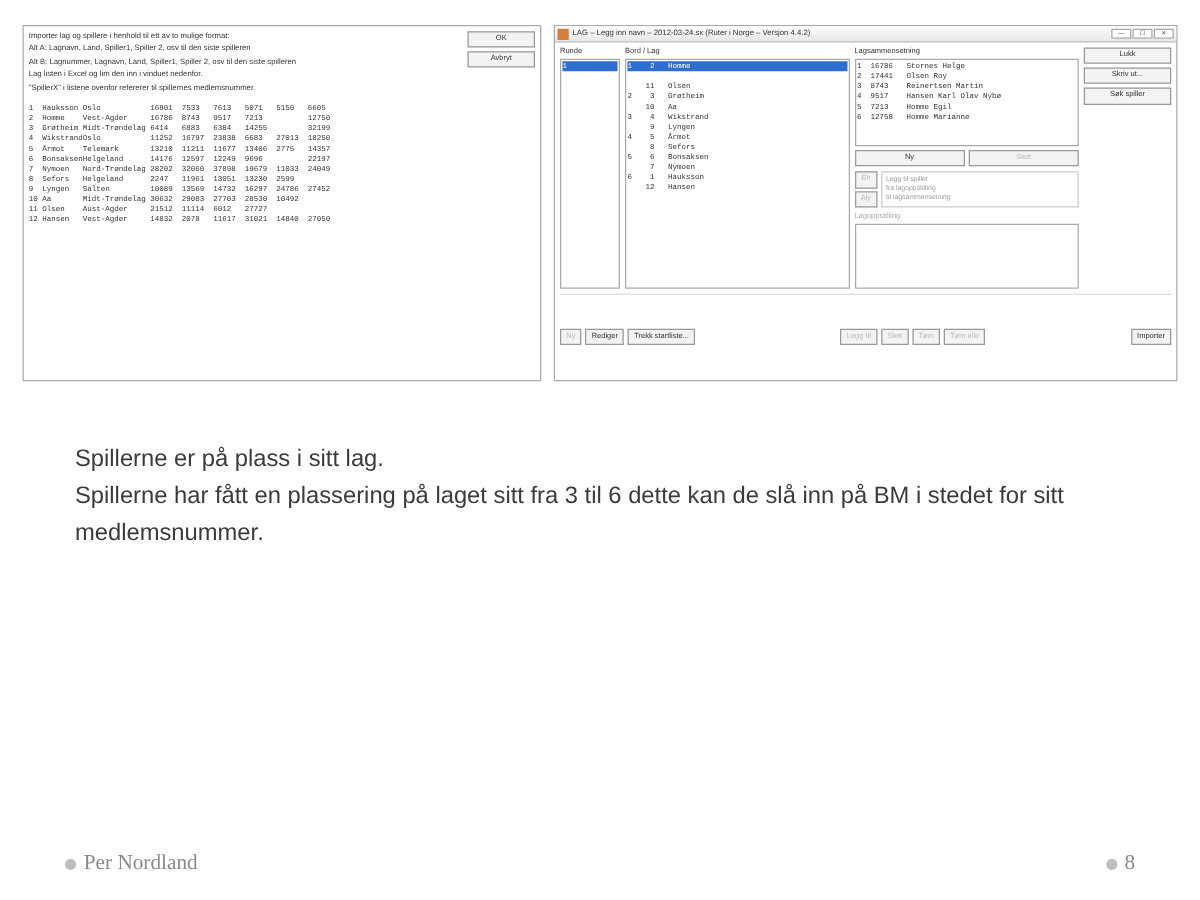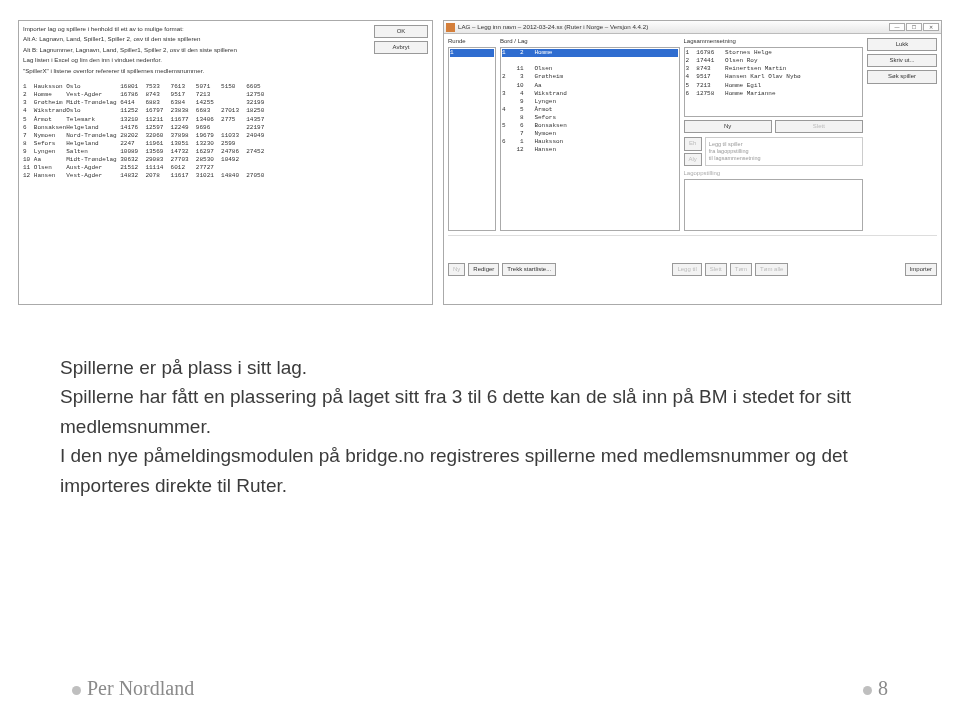--- a/index.html
+++ b/index.html
@@ -119,23 +119,23 @@
     font-size: 19px;
     line-height: 1.55;
     color:#3b3b3b;
   }
   .footer {
     position:absolute;
     bottom: 20px;
     left: 0; right: 0;
     display:flex;
     justify-content: space-between;
-    padding: 0 72px;
+    padding: 0 52px;
     font-family: Georgia, serif;
-    font-size: 20px;
+    font-size: 17px;
     color:#8a8a8a;
     align-items:center;
   }
   .bullet {
     width:9px; height:9px; border-radius:50%;
     background:#bfbfbf;
     display:inline-block;
     margin-right:6px;
     vertical-align: middle;
   }
@@ -254,21 +254,20 @@
         <div class="spacer"></div>
         <div class="btn">Importer</div>
       </div>
     </div>
   </div>
 </div>
 
 <div class="textblock">
   <p>Spillerne er på plass i sitt lag.</p>
   <p>Spillerne har fått en plassering på laget sitt fra 3 til 6 dette kan de slå inn på BM i stedet for sitt medlemsnummer.</p>
-  <p>I den nye påmeldingsmodulen på bridge.no registreres spillerne med medlemsnummer og det importeres direkte til Ruter.</p>
 </div>
 
 <div class="footer">
   <div>
     <span class="bullet"></span><span>Per Nordland</span>
   </div>
   <div>
     <span class="bullet"></span><span>8</span>
   </div>
 </div>

